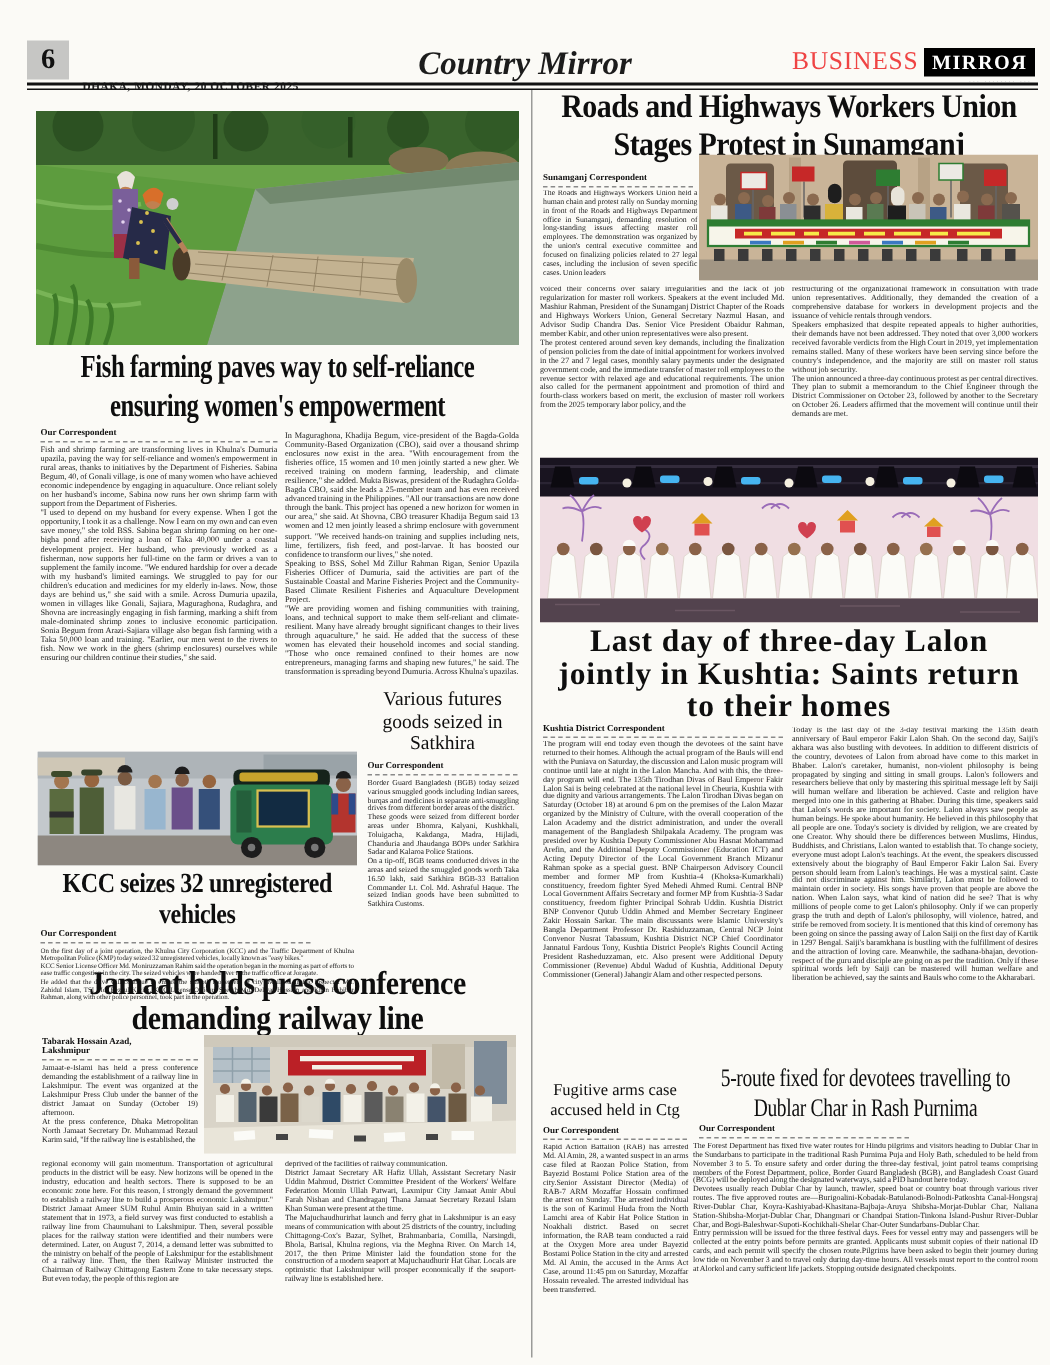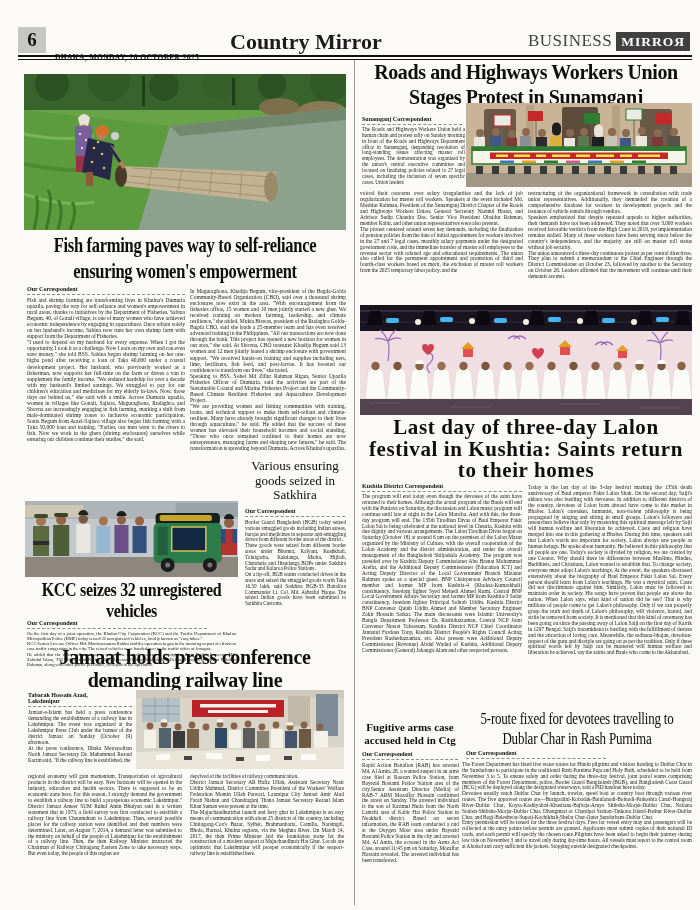--- a/index.html
+++ b/index.html
@@ -16,24 +16,24 @@
   .bt { font-size:5.4px; line-height:6.05px; text-align:justify; color:#222;
         white-space:pre-line; overflow:hidden; word-spacing:-0.3px; }
   .pre { white-space:pre-line; }
   .rule { background:#111; }
   .vrule { background:#9a9a98; }
   .ph { display:block; }
   .ph svg { display:block; width:100%; height:100%; }
   .numbox { background:#c6c6c4; color:#111; font-weight:bold; font-size:19px;
             display:flex; align-items:center; justify-content:center; }
   .dateline { font-size:7.5px; font-weight:bold; letter-spacing:0.4px; color:#222;margin-top:16px; }
-  .papertitle { font-size:22px; font-weight:bold; }
+  .papertitle { font-size:22px; font-weight:bold; font-style:italic; text-align:center; }
   .logo { display:flex; align-items:center; gap:4px; }
-  .logo-w1 { font-size:17px; letter-spacing:0.5px; color:#404040; font-weight:normal; }
-  .logo-box { background:#404040; color:#fff; font-weight:bold; font-size:13.5px;
+  .logo-w1 { font-size:17px; letter-spacing:0.5px; color:#ef4444; font-weight:normal; }
+  .logo-box { background:#000000; color:#fff; font-weight:bold; font-size:13.5px;
               letter-spacing:1px; padding:2px 5px 1px 5px; }
   .logo-tag { position:absolute; font-size:3.5px; color:#9a9a9a; letter-spacing:1.5px; right:2px; top:21px; }
 </style>
 </head>
 <body>
 
 <div class="page">
 
   <div class="abs numbox" style="left:18px;top:27px;width:28px;height:26px;">
       <span>6</span>
@@ -157,21 +157,21 @@
       </svg>
     </div>
     <h2 class="abs hl" style="left:4px;top:79px;width:205px;font-size:16px;line-height:17.5px;letter-spacing:-0.3px;transform:scaleY(1.15);transform-origin:top center;">KCC seizes 32 unregistered vehicles</h2>
     <div class="abs bl" style="left:2px;top:119px;width:180px;">Our Correspondent</div>
     <div class="abs bt" style="left:2px;top:130px;width:209px;height:55px;font-size:4.6px;line-height:5.15px;">On the first day of a joint operation, the Khulna City Corporation (KCC) and the Traffic Department of Khulna Metropolitan Police (KMP) today seized 32 unregistered vehicles, locally known as "easy bikes."
 KCC Senior License Officer Md. Moniruzzaman Rahim said the operation began in the morning as part of efforts to ease traffic congestion in the city. The seized vehicles were handed over to the traffic office at Joragate.
 He added that the drive will continue to ensure the smooth movement of city dwellers. Traffic Inspector Md. Zahidul Islam, TSI Md. Rezaul Karim, KCC License Officers Sheikh Md. Delwar Hossain and Khan Habibur Rahman, along with other police personnel, took part in the operation.</div>
   </article>
 
   <article class="abs" style="left:242px;top:459px;width:106px;height:187px;">
-    <h2 class="abs hl" style="left:0;top:0;width:106px;font-size:13px;line-height:14.5px;font-weight:normal;">Various ensuring goods seized in Satkhira</h2>
+    <h2 class="abs hl" style="left:0;top:0;width:106px;font-size:13px;line-height:14.5px;font-weight:normal;">Various futures goods seized in Satkhira</h2>
     <div class="abs bl" style="left:3px;top:49px;width:100px;">Our Correspondent</div>
     <div class="abs bt" style="left:3px;top:61px;width:101px;height:124px;font-size:5.2px;line-height:5.8px;">Border Guard Bangladesh (BGB) today seized various smuggled goods including Indian sarees, burqas and medicines in separate anti-smuggling drives from different border areas of the district.
 These goods were seized from different border areas under Bhomra, Kalyani, Kushkhali, Toluigacha, Kakdanga, Madra, Hijladi, Chanduria and Jhaudanga BOPs under Satkhira Sadar and Kalaroa Police Stations.
 On a tip-off, BGB teams conducted drives in the areas and seized the smuggled goods worth Taka 16.50 lakh, said Satkhira BGB-33 Battalion Commander Lt. Col. Md. Ashraful Haque. The seized Indian goods have been submitted to Satkhira Customs.</div>
   </article>
 
   <article class="abs" style="left:24px;top:645px;width:322px;height:235px;">
     <h2 class="abs hl" style="left:0;top:0;width:322px;font-size:20px;line-height:21px;letter-spacing:-0.3px;transform:scaleY(1.1);transform-origin:top center;">Jamaat holds press conference demanding railway line</h2>
     <div class="abs bl pre" style="left:4px;top:47px;width:104px;">Tabarak Hossain Azad,
 Lakshmipur</div>
@@ -442,28 +442,28 @@
         </g>
         <rect y="94" width="332" height="16" fill="#53434e"></rect>
         <g stroke="#6a5662" stroke-width="1">
             <line x1="10" y1="98" x2="40" y2="98"></line>
             <line x1="90" y1="102" x2="130" y2="102"></line>
             <line x1="200" y1="99" x2="240" y2="99"></line>
             <line x1="280" y1="103" x2="320" y2="103"></line>
           </g>
       </svg>
     </div>
-    <h1 class="abs hl" style="left:0;top:112px;width:332px;font-size:21px;line-height:21.5px;letter-spacing:0.6px;">Last day of three-day Lalon festival in Kushtia: Saints return to their homes</h1>
+    <h1 class="abs hl" style="left:0;top:112px;width:332px;font-size:21px;line-height:21.5px;letter-spacing:0.6px;">Last day of three-day Lalon jointly in Kushtia: Saints return to their homes</h1>
     <div class="abs bl" style="left:2px;top:178px;width:160px;">Kushtia District Correspondent</div>
     <div class="abs bt" style="left:2px;top:189px;width:160px;height:224px;font-size:5.4px;line-height:5.9px;">The program will end today even though the devotees of the saint have returned to their homes. Although the actual program of the Bauls will end with the Puniava on Saturday, the discussion and Lalon music program will continue until late at night in the Lalon Mancha. And with this, the three-day program will end. The 135th Tirodhan Divas of Baul Emperor Fakir Lalon Sai is being celebrated at the national level in Cheuria, Kushtia with due dignity and various arrangements. The Lalon Tirodhan Divas began on Saturday (October 18) at around 6 pm on the premises of the Lalon Mazar organized by the Ministry of Culture, with the overall cooperation of the Lalon Academy and the district administration, and under the overall management of the Bangladesh Shilpakala Academy. The program was presided over by Kushtia Deputy Commissioner Abu Hasnat Mohammad Arefin, and the Additional Deputy Commissioner (Education ICT) and Acting Deputy Director of the Local Government Branch Mizanur Rahman spoke as a special guest. BNP Chairperson Advisory Council member and former MP from Kushtia-4 (Khoksa-Kumarkhali) constituency, freedom fighter Syed Mehedi Ahmed Rumi. Central BNP Local Government Affairs Secretary and former MP from Kushtia-3 Sadar constituency, freedom fighter Principal Sohrab Uddin. Kushtia District BNP Convenor Qutub Uddin Ahmed and Member Secretary Engineer Zakir Hossain Sarkar. The main discussants were Islamic University's Bangla Department Professor Dr. Rashiduzzaman, Central NCP Joint Convenor Nusrat Tabassum, Kushtia District NCP Chief Coordinator Jannatul Fardous Tony, Kushtia District People's Rights Council Acting President Rasheduzzaman, etc. Also present were Additional Deputy Commissioner (Revenue) Abdul Wadud of Kushtia, Additional Deputy Commissioner (General) Jahangir Alam and other respected persons.</div>
     <div class="abs bt" style="left:168px;top:180px;width:164px;height:233px;font-size:5.4px;line-height:5.9px;">Today is the last day of the 3-day festival marking the 135th death anniversary of Baul emperor Fakir Lalon Shah. On the second day, Saiji's akhara was also bustling with devotees. In addition to different districts of the country, devotees of Lalon from abroad have come to this market in Bhaber. Lalon's caretaker, humanist, non-violent philosophy is being propagated by singing and sitting in small groups. Lalon's followers and researchers believe that only by mastering this spiritual message left by Saiji will human welfare and liberation be achieved. Caste and religion have merged into one in this gathering at Bhaber. During this time, speakers said that Lalon's words are important for society. Lalon always saw people as human beings. He spoke about humanity. He believed in this philosophy that all people are one. Today's society is divided by religion, we are created by one Creator. Why should there be differences between Muslims, Hindus, Buddhists, and Christians, Lalon wanted to establish that. To change society, everyone must adopt Lalon's teachings. At the event, the speakers discussed extensively about the biography of Baul Emperor Fakir Lalon Sai. Every person should learn from Lalon's teachings. He was a mystical saint. Caste did not discriminate against him. Similarly, Lalon must be followed to maintain order in society. His songs have proven that people are above the nation. When Lalon says, what kind of nation did he see? That is why millions of people come to get Lalon's philosophy. Only if we can properly grasp the truth and depth of Lalon's philosophy, will violence, hatred, and strife be removed from society. It is mentioned that this kind of ceremony has been going on since the passing away of Lalon Saiji on the first day of Kartik in 1297 Bengal. Saiji's baramkhana is bustling with the fulfillment of desires and the attraction of loving care. Meanwhile, the sadhana-bhajan, devotion-respect of the guru and disciple are going on as per the tradition. Only if these spiritual words left by Saiji can be mastered will human welfare and liberation be achieved, say the saints and Bauls who come to the Akharabari.</div>
   </article>
 
   <article class="abs" style="left:360px;top:721px;width:100px;height:184px;">
-    <h2 class="abs hl" style="left:0;top:0;width:100px;font-size:11px;line-height:13px;font-weight:bold;">Fugitive arms case accused held in Ctg</h2>
+    <h2 class="abs hl" style="left:0;top:0;width:100px;font-size:11px;line-height:13px;font-weight:normal;">Fugitive arms case accused held in Ctg</h2>
     <div class="abs bl" style="left:2px;top:30px;width:96px;">Our Correspondent</div>
     <div class="abs bt" style="left:2px;top:42px;width:97px;height:140px;font-size:5.3px;line-height:5.9px;">Rapid Action Battalion (RAB) has arrested Md. Al Amin, 28, a wanted suspect in an arms case filed at Raozan Police Station, from Bayezid Bostami Police Station area of the city.Senior Assistant Director (Media) of RAB-7 ARM Mozaffar Hossain confirmed the arrest on Sunday. The arrested individual is the son of Karimul Huda from the North Lamchi area of Kabir Hat Police Station in Noakhali district. Based on secret information, the RAB team conducted a raid at the Oxygen More area under Bayezid Bostami Police Station in the city and arrested Md. Al Amin, the accused in the Arms Act Case, around 11:45 pm on Saturday, Mozaffar Hossain revealed. The arrested individual has been transferred.</div>
   </article>
 
   <article class="abs" style="left:462px;top:710px;width:230px;height:195px;">
     <h2 class="abs hl" style="left:0;top:0;width:230px;font-size:13px;line-height:14.5px;letter-spacing:-0.2px;transform:scaleY(1.3);transform-origin:top center;font-weight:normal;">5-route fixed for devotees travelling to Dublar Char in Rash Purnima</h2>
     <div class="abs bl" style="left:4px;top:40px;width:140px;">Our Correspondent</div>
     <div class="abs bt" style="left:0;top:52px;width:230px;height:143px;font-size:5.3px;line-height:5.85px;">The Forest Department has fixed five water routes for Hindu pilgrims and visitors heading to Dublar Char in the Sundarbans to participate in the traditional Rash Purnima Puja and Holy Bath, scheduled to be held from November 3 to 5. To ensure safety and order during the three-day festival, joint patrol teams comprising members of the Forest Department, police, Border Guard Bangladesh (BGB), and Bangladesh Coast Guard (BCG) will be deployed along the designated waterways, said a PID handout here today.
 Devotees usually reach Dublar Char by launch, trawler, speed boat or country boat through various river routes. The five approved routes are—Burigoalini-Kobadak-Batulanodi-Bolnodi-Patkoshta Canal-Hongsraj River-Dublar Char, Koyra-Kashiyabad-Khasitana-Bajbaja-Aruya Shibsha-Morjat-Dublar Char, Naliana Station-Shibsha-Morjat-Dublar Char, Dhangmari or Chandpai Station-Tinkona Island-Pushur River-Dublar Char, and Bogi-Baleshwar-Supoti-Kochikhali-Shelar Char-Outer Sundarbans-Dublar Char.
 Entry permission will be issued for the three festival days. Fees for vessel entry may and passengers will be collected at the entry points before permits are granted. Applicants must submit copies of their national ID cards, and each permit will specify the chosen route.Pilgrims have been asked to begin their journey during low tide on November 3 and to travel only during day-time hours. All vessels must report to the control room at Alorkol and carry sufficient life jackets. Stopping outside designated checkpoints.</div>

